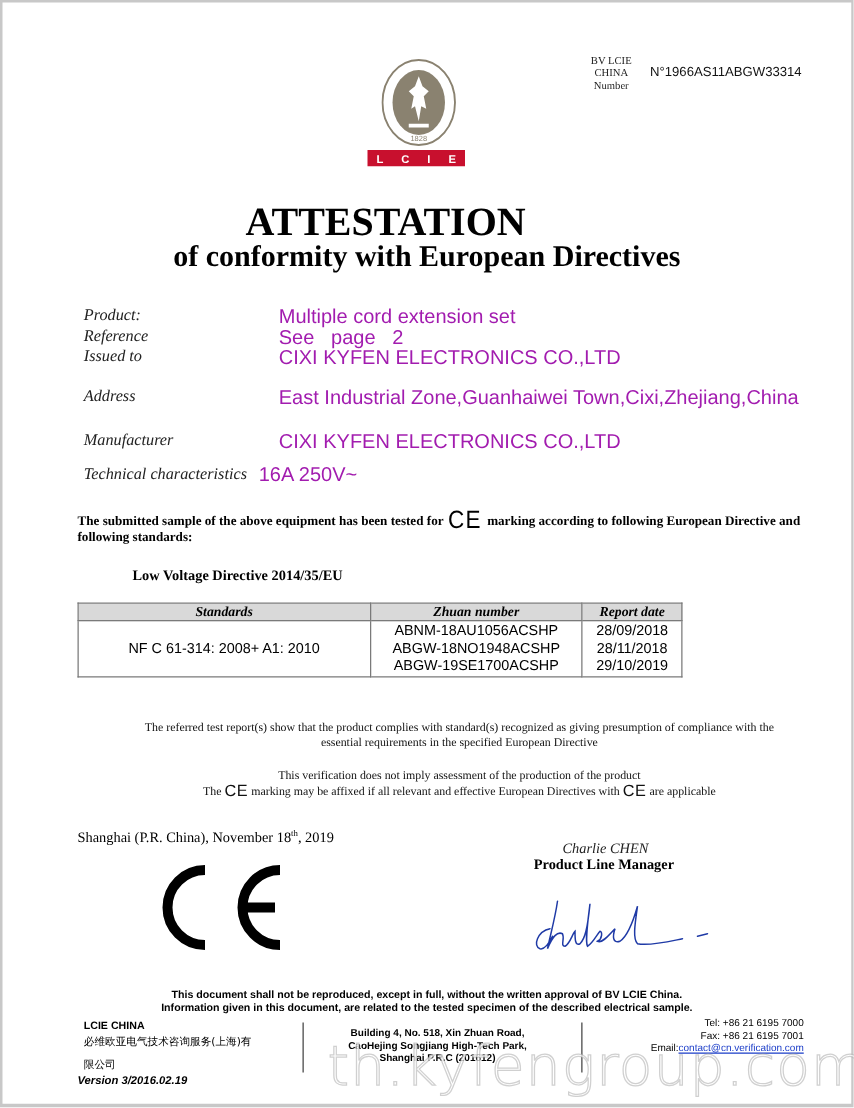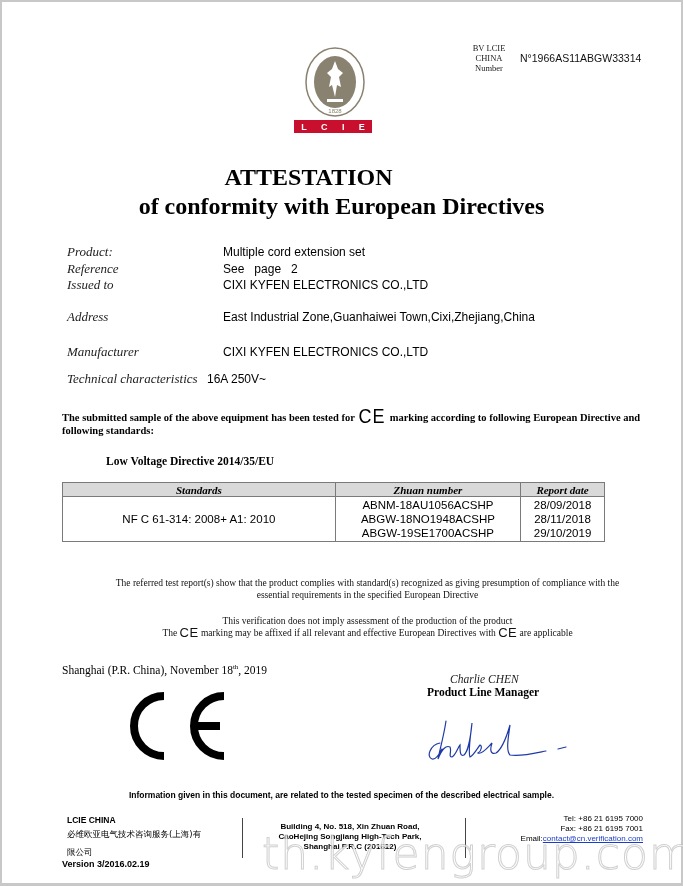--- a/index.html
+++ b/index.html
@@ -29,54 +29,54 @@
     font-family: "Liberation Serif", serif; font-size: 8.5px; line-height: 10px; color: #222;
   }
   .cert-number {
     position: absolute; left: 520px; top: 52px;
     font-family: "Liberation Sans", sans-serif; font-size: 10.5px; color: #111;
   }
 
   
   .title-1 {
     position: absolute; left: 0; width: 617px; top: 163px; text-align: center;
-    font-weight: bold; font-size: 24px; line-height: 28px;
+    font-weight: bold; font-size: 32px; line-height: 28px;
   }
   .title-2 {
     position: absolute; left: 0; width: 683px; top: 192px; text-align: center;
     font-weight: bold; font-size: 24px; line-height: 28px;
   }
 
   
   .field-label {
     position: absolute; left: 67px; font-style: italic; font-size: 13px; color: #222;
   }
   .field-value {
-    position: absolute; left: 223px; font-family: "Liberation Sans", sans-serif; font-size: 12px; color: #000000;
+    position: absolute; left: 223px; font-family: "Liberation Sans", sans-serif; font-size: 16px; color: #a21caf;
   }
 
   .intro {
     position: absolute; left: 62px; top: 410px; width: 590px;
     font-weight: bold; font-size: 10.5px; line-height: 13px;
   }
   .ce-inline {
     font-family: "Liberation Sans", sans-serif; font-weight: normal; font-size: 20px;
     letter-spacing: 1px; vertical-align: -2px; display: inline-block; transform: scaleX(0.9);
   }
   .ce-small {
     font-family: "Liberation Sans", sans-serif; font-size: 13px; vertical-align: -1px;
     display: inline-block; letter-spacing: 0.5px;
   }
   .directive {
     position: absolute; left: 106px; top: 455px; font-weight: bold; font-size: 11.5px;
   }
 
   
   .std-table {
-    position: absolute; left: 62px; top: 482px; width: 543px;
+    position: absolute; left: 62px; top: 482px; width: 484px;
     border-collapse: collapse; font-family: "Liberation Sans", sans-serif; border-radius: 13px;
   }
   .std-table th {
     background: #d9d9d9; font-family: "Liberation Serif", serif; font-style: italic;
     font-weight: bold; font-size: 11px; height: 13px; padding: 0; border: 1px solid #7a7a7a;
   }
   .std-table td {
     border: 1px solid #7a7a7a; text-align: center; font-size: 11.5px; line-height: 14px;
     padding: 1px 0; vertical-align: middle;
   }
@@ -111,21 +111,21 @@
     font-family: "Liberation Sans", sans-serif; font-weight: bold; font-size: 8.5px; line-height: 11px;
   }
 
   .footer-left {
     position: absolute; left: 67px; top: 815px; font-family: "Liberation Sans", sans-serif; font-size: 8.5px;
   }
   .footer-left .org { font-weight: bold; }
   .footer-left .cn { font-family: "DejaVu Sans", sans-serif; font-size: 8.5px; line-height: 18px; }
   .version {
     position: absolute; left: 62px; top: 859px; font-family: "Liberation Sans", sans-serif;
-    font-weight: bold; font-size: 9px;
+    font-weight: bold; font-size: 9px; font-style: italic;
   }
   .divider-v { position: absolute; width: 1px; background: #444; top: 818px; height: 40px; }
   .footer-mid {
     position: absolute; left: 250px; width: 200px; top: 822px; text-align: center;
     font-family: "Liberation Sans", sans-serif; font-weight: bold; font-size: 8px; line-height: 10px;
   }
   .footer-right {
     position: absolute; right: 40px; top: 814px; text-align: right;
     font-family: "Liberation Sans", sans-serif; font-size: 8px; line-height: 10px;
   }
@@ -235,20 +235,21 @@
   <line x1="74" y1="36" x2="100" y2="36" stroke="#000" stroke-width="8"></line>
 </svg>
 
 <div class="signer-name">Charlie CHEN</div>
 <div class="signer-title">Product Line Manager</div>
 <svg class="signature" viewBox="0 0 160 50">
   <path d="M20 28 C10 30 6 42 12 44 C16 45 20 38 22 34 M26 6 C24 20 20 34 18 44 C22 34 26 30 30 32 C32 36 28 42 32 42 C36 40 38 32 40 30 C40 36 40 42 44 40 C48 36 50 28 52 8 C50 24 48 38 50 42 C54 40 58 32 60 30 C62 30 62 36 58 38 C62 40 68 32 72 28 C70 34 70 40 76 38 C82 34 86 24 90 10 C88 24 86 36 90 40 C100 42 116 38 126 36 M138 34 L146 32" fill="none" stroke="#1f3aa6" stroke-width="1.2" stroke-linecap="round"></path>
 </svg>
 
 <div class="disclaimer">
+  <div>This document shall not be reproduced, except in full, without the written approval of BV LCIE China.</div>
   <div>Information given in this document, are related to the tested specimen of the described electrical sample.</div>
 </div>
 
 <div class="footer-left">
   <div class="org">LCIE CHINA</div>
   <div class="cn">必维欧亚电气技术咨询服务(上海)有</div>
   <div class="cn">限公司</div>
 </div>
 <div class="version">Version 3/2016.02.19</div>
 

